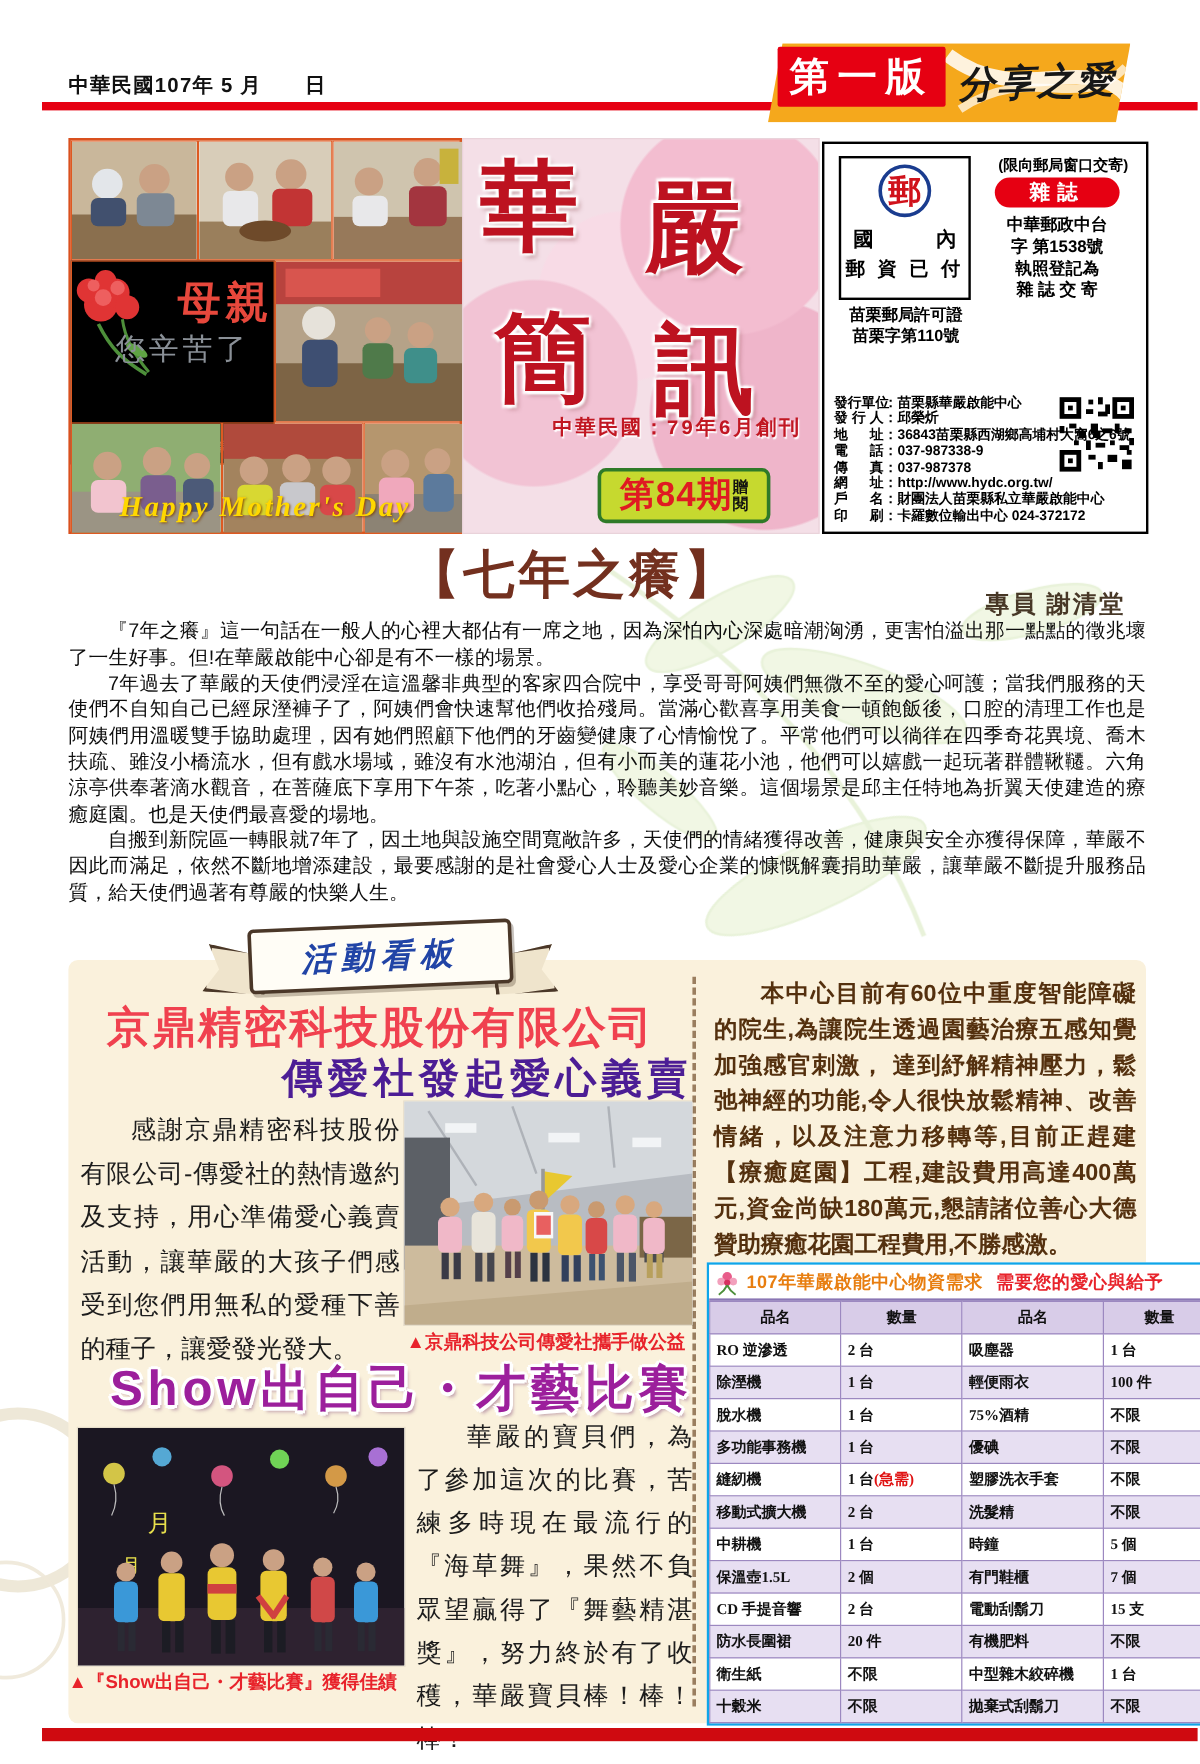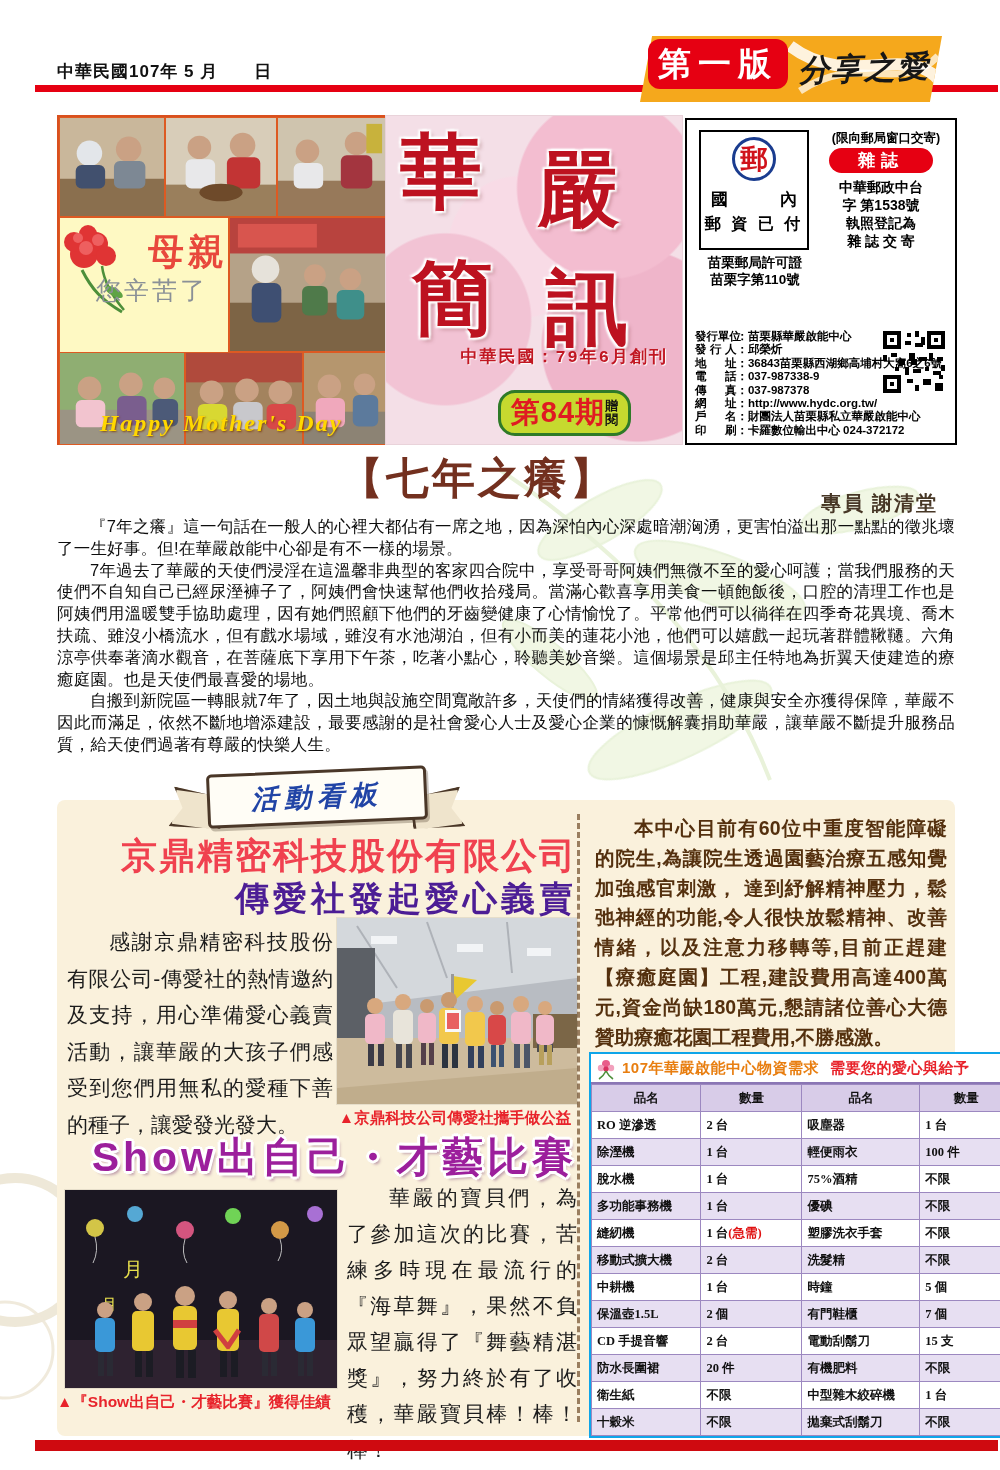--- a/index.html
+++ b/index.html
@@ -5,45 +5,45 @@
   *{margin:0;padding:0;box-sizing:border-box}
   html,body{background:#e9e9e9}
   body{font-family:"Liberation Sans","DejaVu Sans",sans-serif}
   .page{position:relative;width:1000px;height:1470px;background:#fff;margin:0 auto;overflow:hidden}
 
   
   .date-line{position:absolute;left:57px;top:60px;font-size:17px;font-weight:bold;color:#111;letter-spacing:1px}
   .header-rule{position:absolute;left:35px;top:85px;width:963px;height:7px;background:#e60012}
   .edition-banner{position:absolute;left:640px;top:36px;width:302px;height:66px;background:#f5a81c;clip-path:polygon(4% 0,100% 0,96% 100%,0 100%)}
   .edition-banner svg{position:absolute;left:0;top:0}
-  .edition-box{position:absolute;left:648px;top:39px;width:140px;height:50px;background:#e60012;color:#fff;display:flex;align-items:center;justify-content:center;font-size:33px;font-weight:bold;letter-spacing:7px;border-radius:12px}
+  .edition-box{position:absolute;left:648px;top:39px;width:140px;height:50px;background:#e60012;color:#fff;display:flex;align-items:center;justify-content:center;font-size:33px;font-weight:bold;letter-spacing:7px;border-radius:2px}
   .edition-slogan{position:absolute;left:798px;top:48px;font-size:31px;font-weight:bold;font-style:italic;color:#171717;font-family:"Liberation Serif","DejaVu Serif",serif;letter-spacing:2px;transform:rotate(-2deg)}
 
   
   .collage{position:absolute;left:57px;top:115px;width:328px;height:330px;border:2px solid #d9501e;background:#fff}
   .collage .ph{position:absolute;border:1px solid #e0react;border:1px solid #dd5a22;overflow:hidden}
   .ph-g{width:100%;height:100%}
-  .collage .mid-panel{position:absolute;left:0;top:100px;width:170px;height:170px;background:#fef9c3;border:1px solid #dd5a22}
+  .collage .mid-panel{position:absolute;left:0;top:100px;width:170px;height:170px;background:#000000;border:1px solid #dd5a22}
   .mom-title{position:absolute;left:88px;top:10px;font-size:36px;font-weight:bold;color:#e8483c;letter-spacing:4px}
   .mom-sub{position:absolute;left:36px;top:56px;font-size:25px;color:#8a9097;letter-spacing:3px}
   .mom-bless{position:absolute;left:4px;bottom:6px;font-size:10.5px;font-weight:bold;color:#e8483c;white-space:nowrap}
   .happy-script{position:absolute;left:0;bottom:6px;width:100%;text-align:center;font-family:"Liberation Serif","DejaVu Serif",serif;font-style:italic;font-weight:bold;font-size:24px;color:#ffd800;text-shadow:1px 1px 2px rgba(120,60,0,.8);letter-spacing:2px}
 
   
   .mast-center{position:absolute;left:385px;top:115px;width:298px;height:330px;overflow:hidden;border:1px solid #e9d3da;
     background:#f4dfe7;
     background-image:radial-gradient(circle at 75% 22%,#f3bdd0 0 90px,transparent 92px),
                      radial-gradient(circle at 20% 62%,#f2c3d4 0 85px,transparent 87px),
                      radial-gradient(circle at 85% 70%,#efb5ca 0 95px,transparent 97px),
                      radial-gradient(circle at 45% 40%,#f8dbe6 0 70px,transparent 72px);}
   .mc-char{position:absolute;font-family:"Liberation Serif","DejaVu Serif",serif;font-weight:bold;font-size:82px;color:#bd1220;line-height:1;
     text-shadow:2px 2px 2px #fff,-2px -2px 2px #fff,2px -2px 2px #fff,-2px 2px 2px #fff,3px 3px 4px rgba(90,0,0,.35)}
   .mc-1{left:14px;top:16px}.mc-2{left:152px;top:34px}.mc-3{left:26px;top:142px}.mc-4{left:160px;top:152px}
   .mc-founded{position:absolute;right:14px;bottom:76px;font-family:Liberation Mono, monospace;font-weight:bold;font-size:17px;color:#c11722;letter-spacing:2px;text-shadow:1px 1px 1px #fff}
-  .issue-box{position:absolute;left:112px;bottom:8px;width:133px;height:46px;background:#c6d92f;border:3px solid #2f7a28;border-radius:17px;display:flex;align-items:center;justify-content:center;gap:0}
+  .issue-box{position:absolute;left:112px;bottom:8px;width:144px;height:46px;background:#c6d92f;border:3px solid #2f7a28;border-radius:7px;display:flex;align-items:center;justify-content:center;gap:0}
   .issue-no{color:#e01a22;font-size:29px;font-weight:bold;letter-spacing:1px}
   .issue-tag{display:inline-block;width:1em;font-size:13px;line-height:14px;font-weight:bold;color:#111;word-break:break-all}
 
   
   .postal{position:absolute;left:685px;top:118px;width:272px;height:327px;border:2px solid #000;background:#fff}
   .stamp-box{position:absolute;left:12px;top:10px;width:110px;height:120px;border:2px solid #000}
   .stamp-logo{position:absolute;left:50%;top:5px;transform:translateX(-50%);width:44px;height:44px;border:3px solid #1a3c8f;border-radius:50%;display:flex;align-items:center;justify-content:center}
   .stamp-logo span{color:#d0121b;font-size:27px;font-weight:bold;font-family:"Liberation Serif","DejaVu Serif",serif}
   .stamp-row{position:absolute;left:0;top:56px;width:100%;display:flex;justify-content:space-between;padding:0 10px;font-size:17px;font-weight:bold}
   .stamp-paid{position:absolute;left:0;top:82px;width:100%;text-align:center;font-size:16px;font-weight:bold;letter-spacing:3px}
@@ -66,21 +66,21 @@
   
   .board{position:absolute;left:57px;top:800px;width:898px;height:636px;background:#faf1dc;border-radius:8px}
   .divider{position:absolute;left:520px;top:14px;bottom:14px;width:0;border-left:3px dashed #8a6a4a;opacity:.85}
   .ribbon{position:absolute;left:150px;top:-30px;width:220px;height:58px;z-index:3}
   .ribbon .tail{position:absolute;top:20px;width:52px;height:40px;background:#efe4cc;border:3px solid #4a3728}
   .ribbon .tail-l{left:-36px;transform:rotate(8deg);clip-path:polygon(0 0,100% 12%,100% 88%,0 100%,22% 50%)}
   .ribbon .tail-r{right:-36px;transform:rotate(-8deg);clip-path:polygon(0 12%,100% 0,78% 50%,100% 100%,0 88%)}
   .ribbon .band{position:relative;background:#fffdf6;border:3px solid #4a3728;border-radius:5px;padding:6px 10px;text-align:center;transform:rotate(-2.5deg);box-shadow:2px 3px 0 rgba(74,55,40,.3)}
   .ribbon .band span{color:#2144a6;font-size:27px;font-weight:bold;font-style:italic;letter-spacing:6px;font-family:"Liberation Serif","DejaVu Serif",serif}
 
-  .charity-t1{position:absolute;left:0;top:32px;width:520px;text-align:right;font-size:36px;font-weight:bold;color:#f0414f;letter-spacing:2px}
+  .charity-t1{position:absolute;left:0;top:32px;width:520px;text-align:center;font-size:36px;font-weight:bold;color:#f0414f;letter-spacing:2px}
   .charity-t2{position:absolute;left:0;top:76px;width:520px;text-align:right;font-size:34px;font-weight:bold;color:#4c1d95;letter-spacing:4px}
   .charity-body{position:absolute;left:10px;top:124px;width:266px;font-size:21px;line-height:36.5px;color:#1c1c1c;text-align:justify;text-indent:2em}
   .photo-frame{position:absolute;background:#fff;box-shadow:0 0 0 1px rgba(0,0,0,.08)}
   .charity-photo{left:280px;top:118px;width:240px;height:186px}
   .caption{color:#e8232b;font-weight:bold;font-size:15.5px}
   .charity-caption{position:absolute;left:272px;top:308px;width:252px;text-align:center}
   .talent-title{position:absolute;left:0;top:330px;width:520px;text-align:right;font-size:41px;font-weight:bold;color:#9c1f9c;letter-spacing:4px;
     text-shadow:-2px -2px 0 #fff,2px -2px 0 #fff,-2px 2px 0 #fff,2px 2px 0 #fff,0 3px 0 #fff,3px 0 0 #fff,-3px 0 0 #fff,0 -3px 0 #fff,3px 4px 3px rgba(80,0,80,.35)}
   .talent-photo{left:8px;top:390px;width:272px;height:198px}
   .talent-body{position:absolute;left:290px;top:380px;width:230px;font-size:21px;line-height:36px;color:#1c1c1c;text-align:justify;text-indent:2em}

